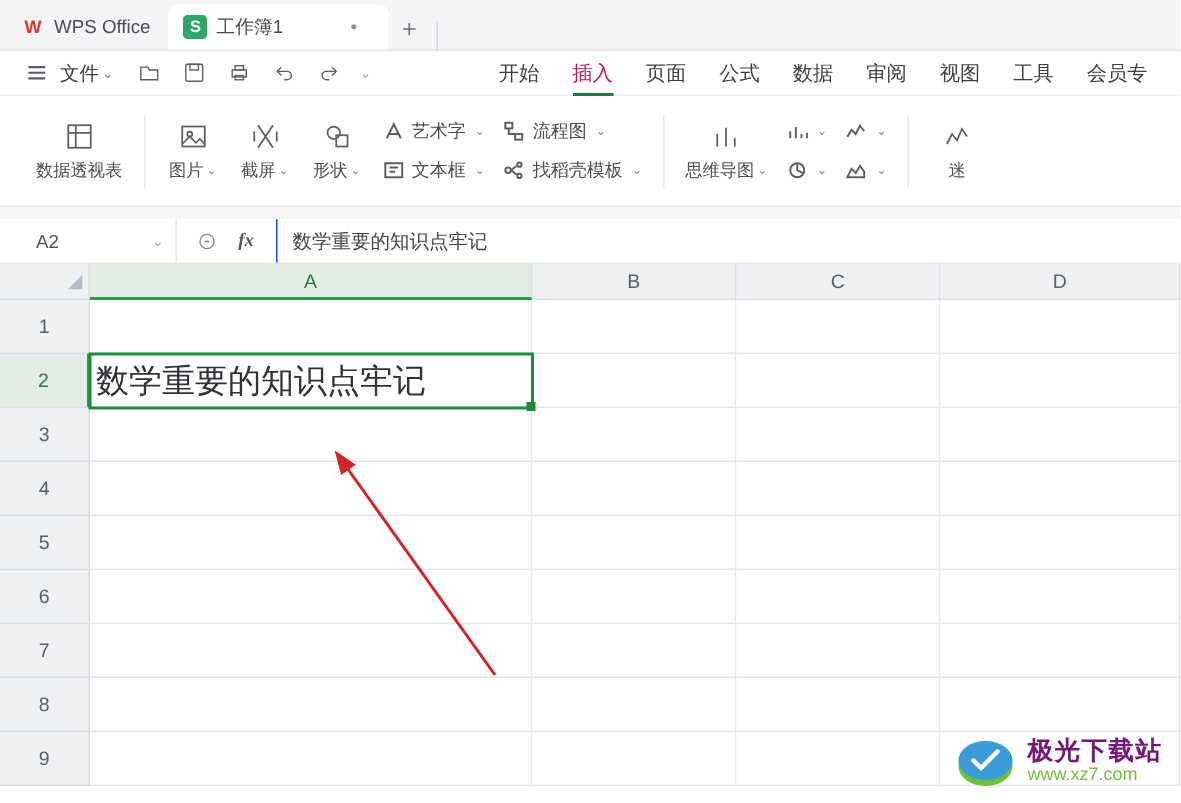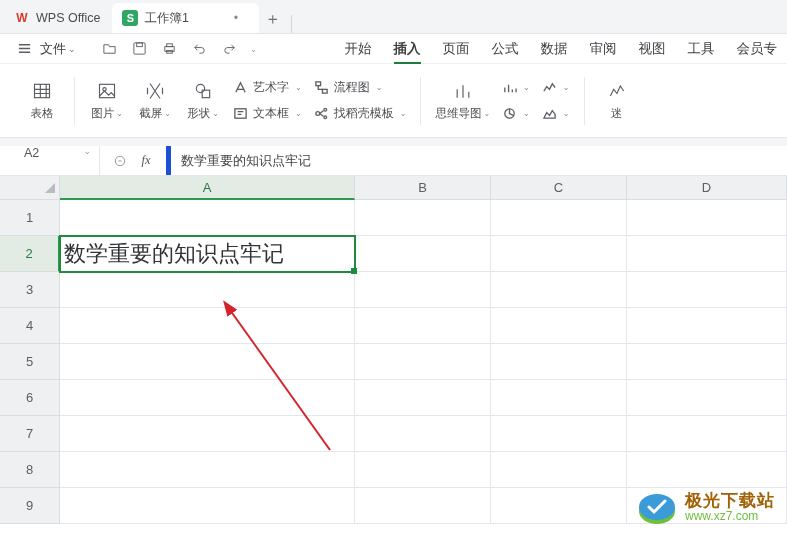--- a/index.html
+++ b/index.html
@@ -10,28 +10,28 @@
 .tab { display:flex; align-items:center; height:30px; padding:0 12px 0 10px; margin-top:4px; gap:6px; font-size:12.5px; color:#4a4c50; cursor:pointer; border-radius:6px 6px 0 0; }
 .tab.active { background:#fff; }
 .tab-ico { width:16px; height:16px; display:flex; align-items:center; justify-content:center; border-radius:3px; }
 .tab-ico svg { width:14px; height:14px; }
 .dot-btn { width:22px; display:flex; justify-content:center; color:#8a8d93; }
 .plus { width:28px; height:28px; display:flex; align-items:center; justify-content:center; color:#6b6e74; font-size:16px; cursor:pointer; }
 .tabsep { width:1px; height:18px; background:#d3d6da; margin:0 4px; }
 
 
 .qarow { height:30px; background:#fff; display:flex; align-items:center; padding:0 10px; border-bottom:1px solid #eef0f2; gap:2px; }
-.qa-file { font-size:13px; color:#3a3c40; margin-right:18px; cursor:pointer; display:flex; align-items:center; gap:2px; }
+.qa-file { font-size:13px; color:#3a3c40; margin-right:8px; cursor:pointer; display:flex; align-items:center; gap:2px; }
 .qa-file .chev { font-size:9px; color:#777; }
 .qa-ico { width:28px; height:26px; display:flex; align-items:center; justify-content:center; color:#5b5e64; cursor:pointer; border-radius:4px; }
 .qa-ico svg { width:15px; height:15px; }
 .qa-gap { flex:1; }
-.menu-tabs { display:flex; gap:22px; align-items:center; height:100%; margin-right:0; }
+.menu-tabs { display:flex; gap:22px; align-items:center; height:100%; margin-right:12px; }
 .mtab { font-size:13.5px; color:#3c3e42; cursor:pointer; height:100%; display:flex; align-items:center; position:relative; }
-.mtab.active { color:#404040; font-weight:700; }
+.mtab.active { color:#be185d; font-weight:400; }
 .mtab.active::after { content:""; position:absolute; left:0; right:0; bottom:-1px; height:2px; background:#1f7b3f; }
 
 
 .ribbon { height:74px; background:#fff; display:flex; align-items:center; border-bottom:1px solid #e4e6e9; padding-left:10px; }
 .rgroup { display:flex; align-items:center; gap:4px; height:100%; padding:0 10px; }
 .rsep { width:1px; height:48px; background:#e6e8eb; }
 .ritem { display:flex; flex-direction:column; align-items:center; justify-content:center; gap:4px; min-width:44px; cursor:pointer; padding:4px 4px; border-radius:4px; color:#4a4c50; }
 .ritem .ricolabel { font-size:11.5px; color:#4c4e52; white-space:nowrap; display:flex; align-items:center; gap:2px;}
 .ritem .ricolabel .chev { font-size:8px; color:#888; }
 .rico { width:24px; height:22px; display:flex; align-items:center; justify-content:center; }
@@ -39,23 +39,23 @@
 .rcol { display:flex; flex-direction:column; gap:2px; justify-content:center; }
 .rrowitem { display:flex; align-items:center; gap:5px; cursor:pointer; padding:2px 4px; border-radius:4px; font-size:12px; color:#4a4c50; height:24px;}
 .rrowitem svg{width:15px;height:15px;stroke:#5b5e64;fill:none;stroke-width:1.4;}
 .rrowitem .chev{font-size:8px;color:#888;margin-left:1px;}
 
 
 .strip { height:8px; background:#f4f5f7; }
 
 
 .fbar { height:30px; background:#fff; display:flex; align-items:center; border-bottom:1px solid #e4e6e9; }
-.namebox { width:100px; height:100%; display:flex; padding-left:24px; font-size:12.5px; color:#555; border-right:1px solid #e4e6e9; position:relative; }
+.namebox { width:118px; height:100%; display:flex; align-items:center; padding-left:24px; font-size:12.5px; color:#555; border-right:1px solid #e4e6e9; position:relative; }
 .namebox .chev { position:absolute; right:8px; font-size:9px; color:#9a9da2;}
-.fbtns { display:flex; align-items:center; gap:6px; padding:0 10px; border-right:5px solid #1d4ed8; height:100%; }
+.fbtns { display:flex; align-items:center; gap:6px; padding:0 10px; border-right:1px solid #1d4ed8; height:100%;font-weight:bold; }
 .fbtn { width:20px; height:20px; display:flex; align-items:center; justify-content:center; color:#777; cursor:pointer; font-size:12px;}
 .fx { font-style:italic; font-family:Georgia,serif; font-size:12.5px; color:#555; }
 .finput { flex:1; padding-left:10px; font-size:13px; color:#444; }
 
 
 .sheet { position:relative; }
 .corner { position:absolute; left:0; top:0; width:60px; height:24px; background:#eef0f2; border-right:1px solid #d9dce0; border-bottom:1px solid #d9dce0; display:flex; align-items:center; justify-content:flex-end; padding-right:4px;}
 .corner svg{width:10px;height:10px;fill:#b8bcc2;}
 .colhdrs { position:absolute; left:60px; top:0; right:0; height:24px; display:flex; }
 .colhdr { background:#eef0f2; border-right:1px solid #d9dce0; border-bottom:1px solid #d9dce0; display:flex; align-items:center; justify-content:center; font-size:13px; color:#5b5e64; }
@@ -72,21 +72,21 @@
 
 .cA{width:295px;} .cB{width:136px;} .cC{width:136px;} .cD{width:160px;}
 
 
 .arrow { position:absolute; pointer-events:none; }
 
 
 .wm { position:absolute; right:12px; bottom:8px; display:flex; align-items:center; gap:8px; }
 .wm-badge { width:40px; height:40px; }
 .wm-text { display:flex; flex-direction:column; line-height:1.05;}
-.wm-title { font-size:17px; font-weight:600; color:#a16207; letter-spacing:1px;}
+.wm-title { font-size:17px; font-weight:600; color:#701a75; letter-spacing:1px;}
 .wm-url { font-size:12px; color:#6fbf3e; }
 
 .chev{display:inline-block;}
 </style>
 </head>
 <body>
 
 <div class="titlebar">
   <div class="tab">
     <span class="tab-ico" style="color:#d93a2b;font-weight:700;font-size:12px;">W</span>
@@ -152,25 +152,25 @@
     <div class="mtab">工具</div>
     <div class="mtab">会员专</div>
   </div>
 </div>
 
 <div class="ribbon">
   <div class="rgroup">
     <div class="ritem">
       <div class="rico">
           <svg viewBox="0 0 24 24">
-            <rect x="3" y="4" width="18" height="16"></rect>
-            <path d="M3 10h18M3 15h18M10 4v16M17 4v16"></path>
-          </svg>
-        </div>
-      <div class="ricolabel">表格</div>
+            <rect x="3" y="3" width="18" height="18"></rect>
+            <path d="M3 9h18M9 3v18"></path>
+          </svg>
+        </div>
+      <div class="ricolabel">数据透视表</div>
     </div>
   </div>
   <div class="rsep"></div>
   <div class="rgroup">
     <div class="ritem">
       <div class="rico">
           <svg viewBox="0 0 24 24">
             <rect x="3" y="4" width="18" height="16"></rect>
             <circle cx="9" cy="10" r="2"></circle>
             <path d="M3 18l6-6 5 5 3-3 4 4"></path>

